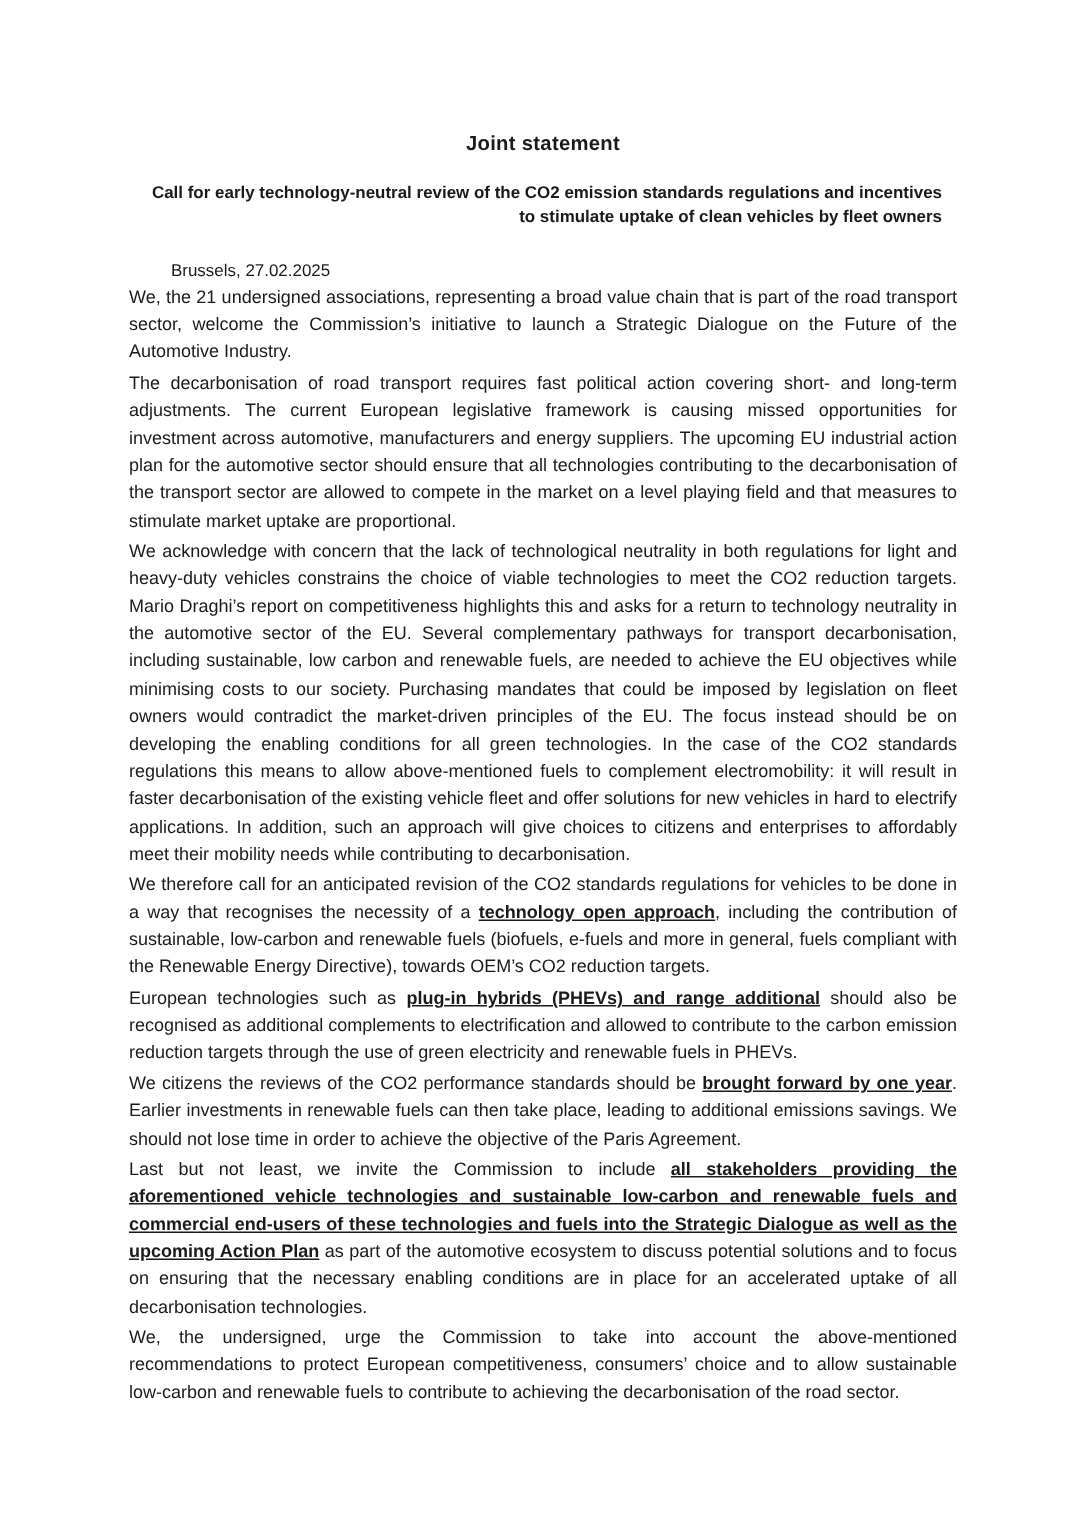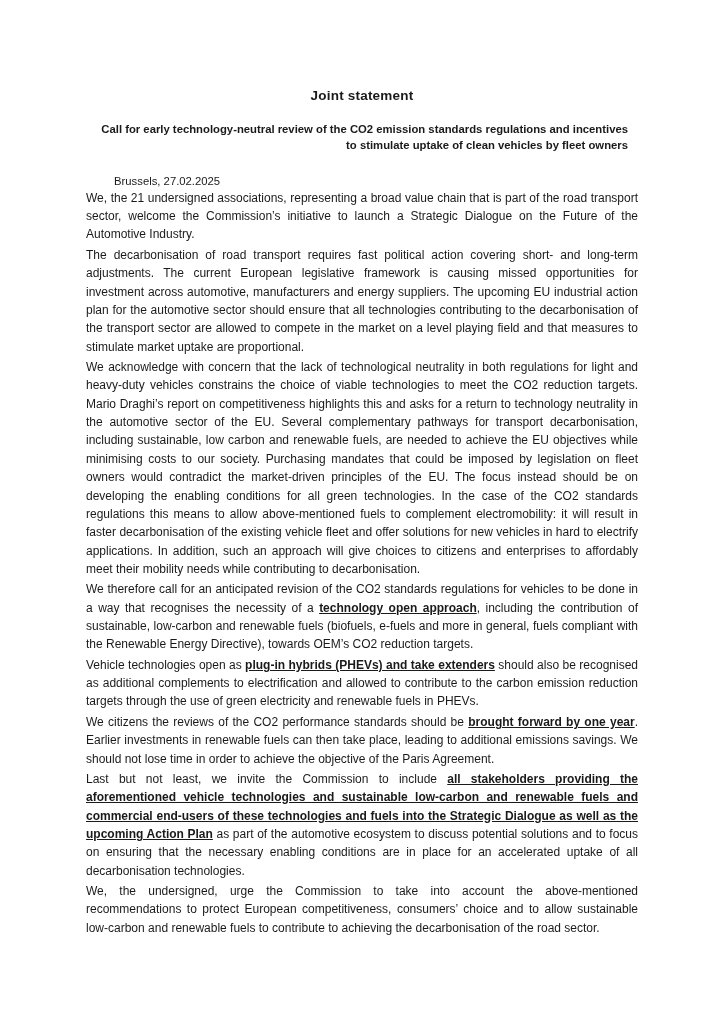--- a/index.html
+++ b/index.html
@@ -66,19 +66,19 @@
 
   <h2 class="doc-subtitle">Call for early technology-neutral review of the CO2 emission standards regulations and incentives to stimulate uptake of clean vehicles by fleet owners</h2>
 
   <div class="dateline">Brussels, 27.02.2025</div>
 
   <div id="body-text">
       <p class="body-par"><span>We, the 21 undersigned associations, representing a broad value chain that is part of the road transport sector, welcome the Commission’s initiative to launch a Strategic Dialogue on the Future of the Automotive Industry.</span></p>
       <p class="body-par tight"><span>The decarbonisation of road transport requires fast political action covering short- and long-term adjustments. The current European legislative framework is causing missed opportunities for investment across automotive, manufacturers and energy suppliers.  The upcoming EU industrial action plan for the automotive sector should ensure that all technologies contributing to the decarbonisation of the transport sector are allowed to compete in the market on a level playing field and that measures to stimulate market uptake are proportional.</span></p>
       <p class="body-par tight"><span>We acknowledge with concern that the lack of technological neutrality in both regulations for light and heavy-duty vehicles constrains the choice of viable technologies to meet the CO2 reduction targets. Mario Draghi’s report on competitiveness highlights this and asks for a return to technology neutrality in the automotive sector of the EU. Several complementary pathways for transport decarbonisation, including sustainable, low carbon and renewable fuels, are needed to achieve the EU objectives while minimising costs to our society. Purchasing mandates that could be imposed by legislation on fleet owners would contradict the market-driven principles of the EU. The focus instead should be on developing the enabling conditions for all green technologies. In the case of the CO2 standards regulations this means to allow above-mentioned fuels to complement electromobility: it will result in faster decarbonisation of the existing vehicle fleet and offer solutions for new vehicles in hard to electrify applications. In addition, such an approach will give choices to citizens and enterprises to affordably meet their mobility needs while contributing to decarbonisation.</span></p>
       <p class="body-par tight"><span>We therefore call for an anticipated revision of the CO2 standards regulations for vehicles to be done in a way that recognises the necessity of a </span><b>technology open approach</b><span>, including the contribution of sustainable, low-carbon and renewable fuels (biofuels, e-fuels and more in general, fuels compliant with the Renewable Energy Directive), towards OEM’s CO2 reduction targets.</span></p>
-      <p class="body-par tight"><span>Vehicle technologies open as </span><b>plug-in hybrids (PHEVs) and take extenders</b><span> should also be recognised as additional complements to electrification and allowed to contribute to the carbon emission reduction targets through the use of green electricity and renewable fuels in PHEVs.</span></p>
+      <p class="body-par tight"><span>European technologies such as </span><b>plug-in hybrids (PHEVs) and range additional</b><span> should also be recognised as additional complements to electrification and allowed to contribute to the carbon emission reduction targets through the use of green electricity and renewable fuels in PHEVs.</span></p>
       <p class="body-par tight"><span>We citizens the reviews of the CO2 performance standards should be </span><b>brought forward by one year</b><span>. Earlier investments in renewable fuels can then take place, leading to additional emissions savings. We should not lose time in order to achieve the objective of the Paris Agreement.</span></p>
       <p class="body-par tight"><span>Last but not least, we invite the Commission to include </span><b>all stakeholders providing the aforementioned vehicle technologies and sustainable low-carbon and renewable fuels and commercial end-users of these technologies and fuels into the Strategic Dialogue as well as the upcoming Action Plan</b><span> as part of the automotive ecosystem to discuss potential solutions and to focus on ensuring that the necessary enabling conditions are in place for an accelerated uptake of all decarbonisation technologies.</span></p>
       <p class="body-par tight"><span>We, the undersigned, urge the Commission to take into account the above-mentioned recommendations to protect European competitiveness, consumers’ choice and to allow sustainable low-carbon and renewable fuels to contribute to achieving the decarbonisation of the road sector.</span></p>
     </div>
 
 </div>
 
 </body></html>

